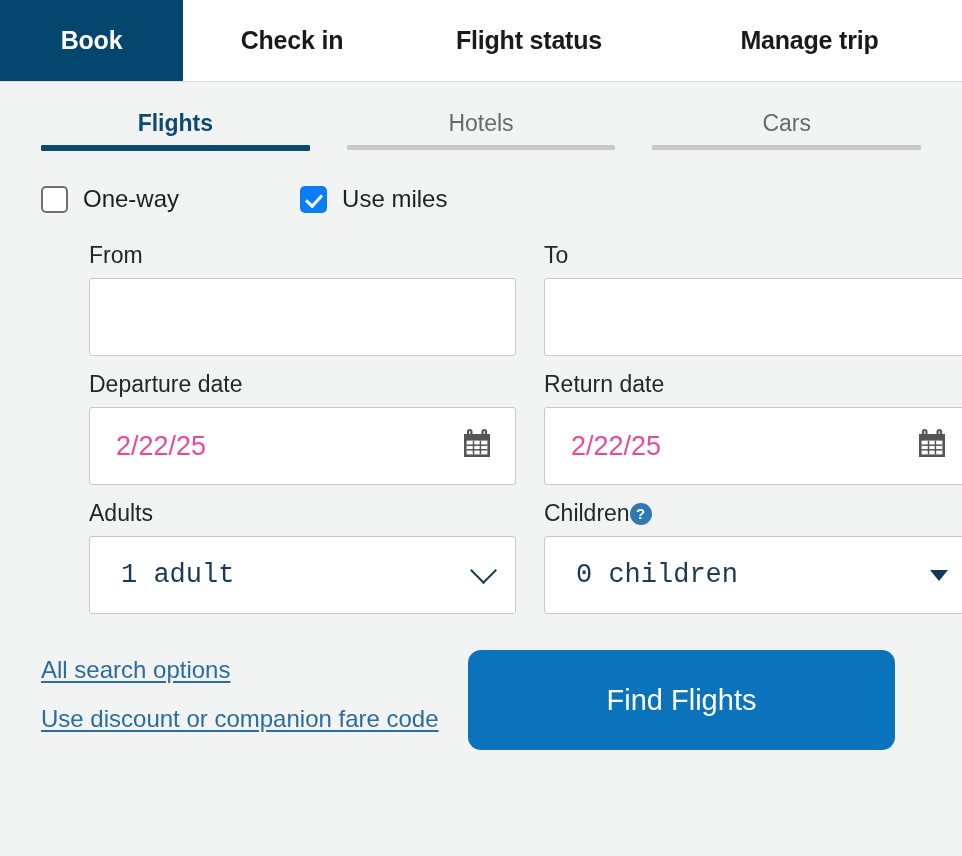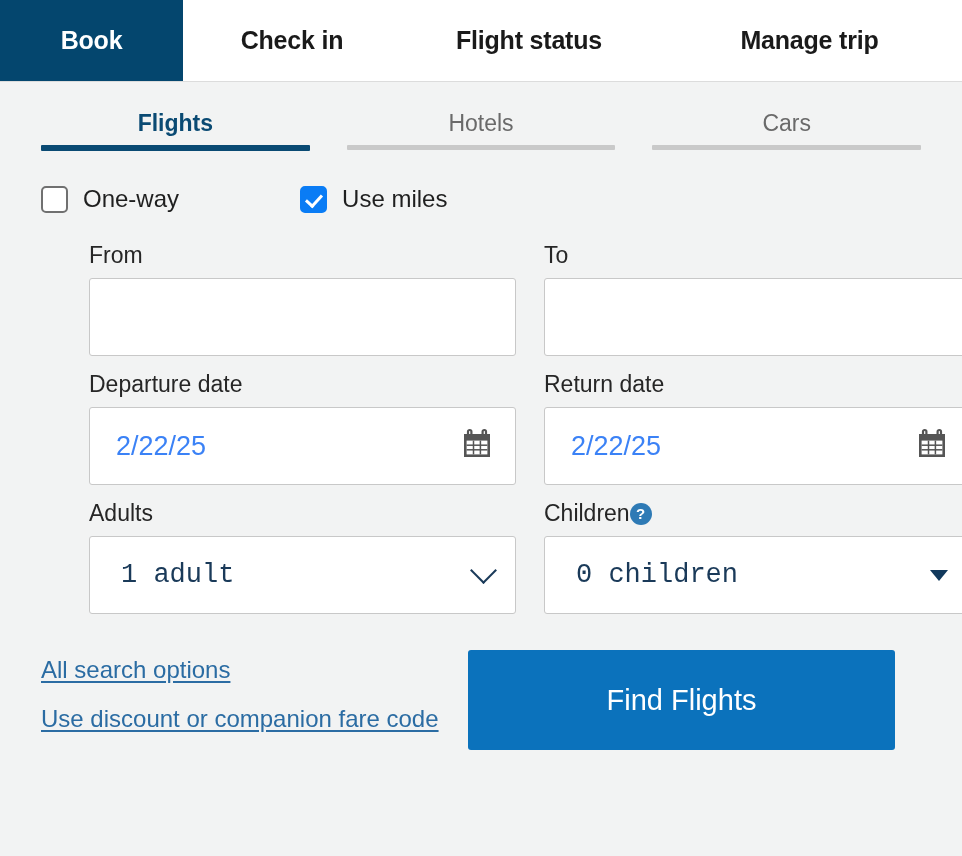--- a/index.html
+++ b/index.html
@@ -204,21 +204,21 @@
     border-radius: 3px;
     display: flex;
     align-items: center;
     justify-content: space-between;
     padding: 0 22px 0 26px;
     cursor: pointer;
   }
 
   .date-value {
     font-size: 27px;
-    color: #3b82f6;
+    color: #ec4899;
   }
 
   .selbox {
     width: 100%;
     height: 78px;
     background: #ffffff;
     border: 1px solid #c8c8c8;
     border-radius: 3px;
     display: flex;
     align-items: center;
@@ -280,21 +280,21 @@
   .btn-col {
     width: 427px;
     flex: 0 0 auto;
   }
 
   .find-btn {
     width: 100%;
     height: 100px;
     background: #0b72bc;
     border: none;
-    border-radius: 3px;
+    border-radius: 13px;
     color: #ffffff;
     font-size: 29px;
     font-family: "Liberation Sans", sans-serif;
     cursor: pointer;
     display: flex;
     align-items: center;
     justify-content: center;
   }
 </style>
 </head>

